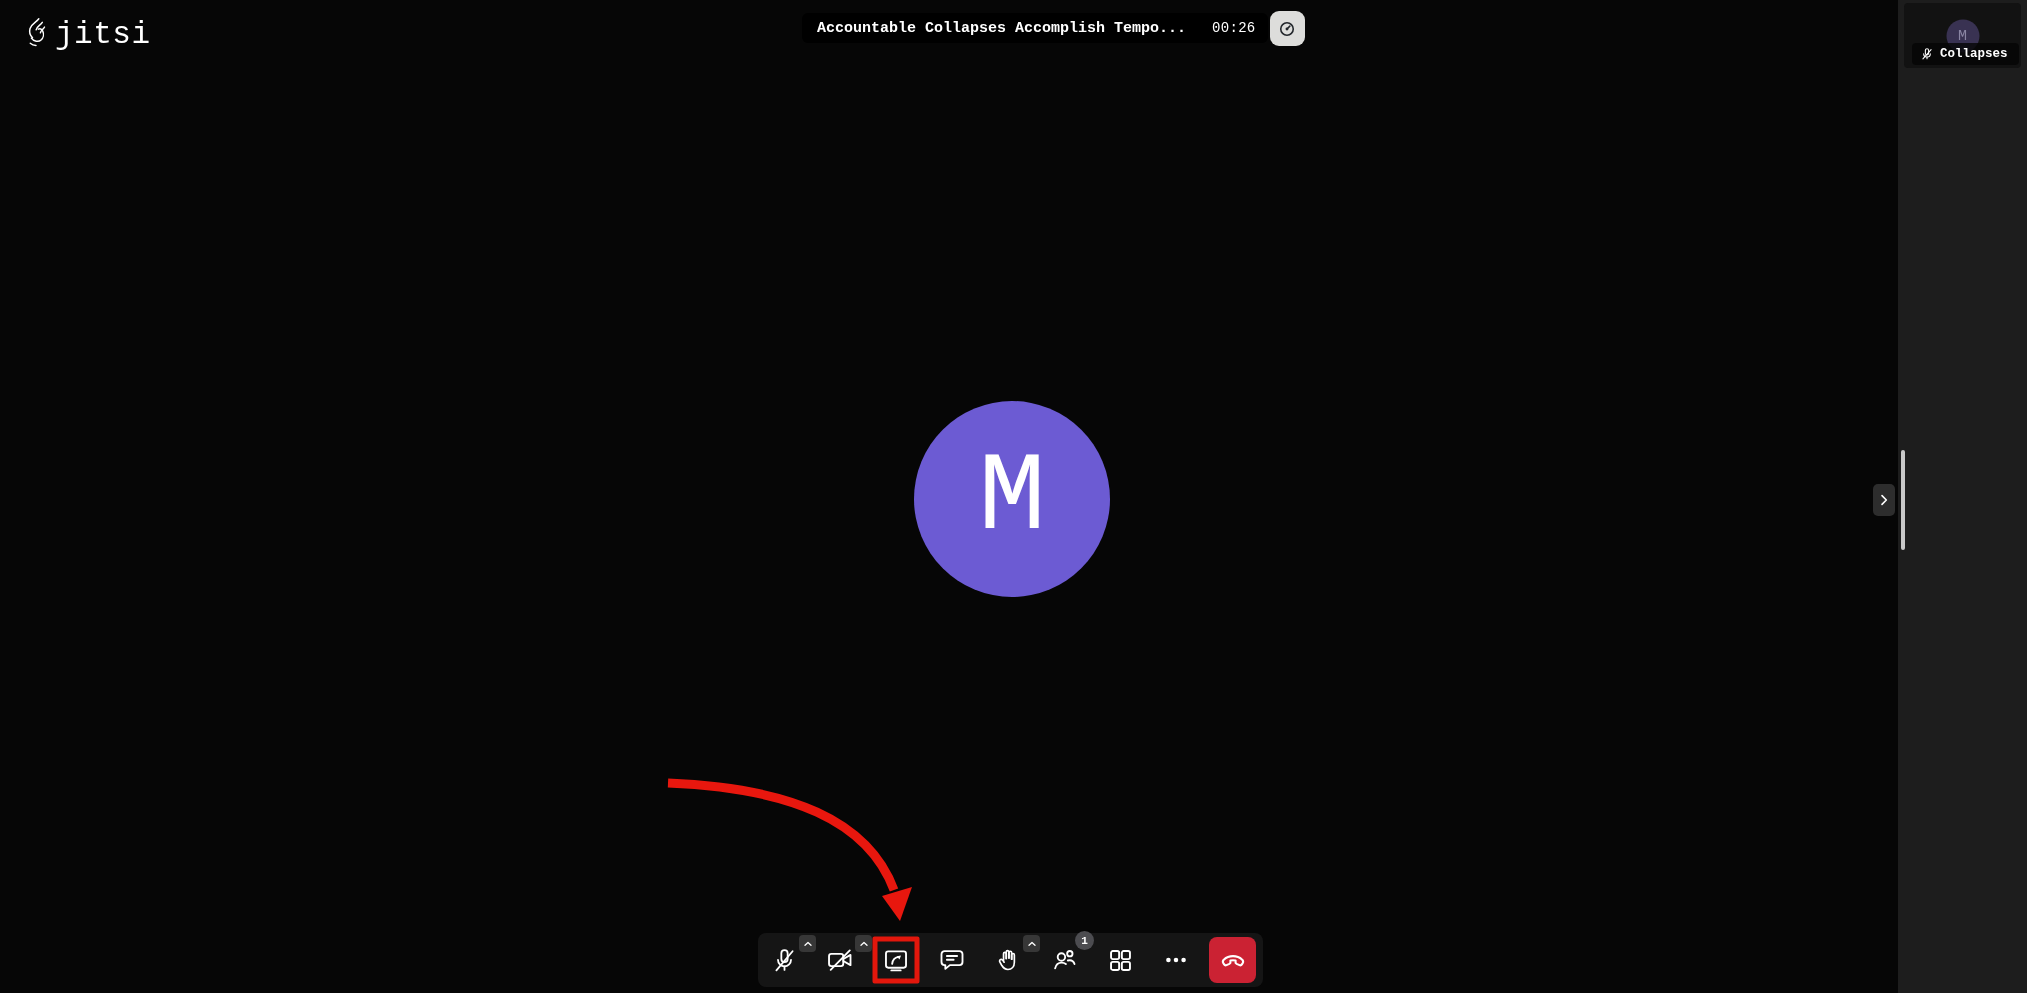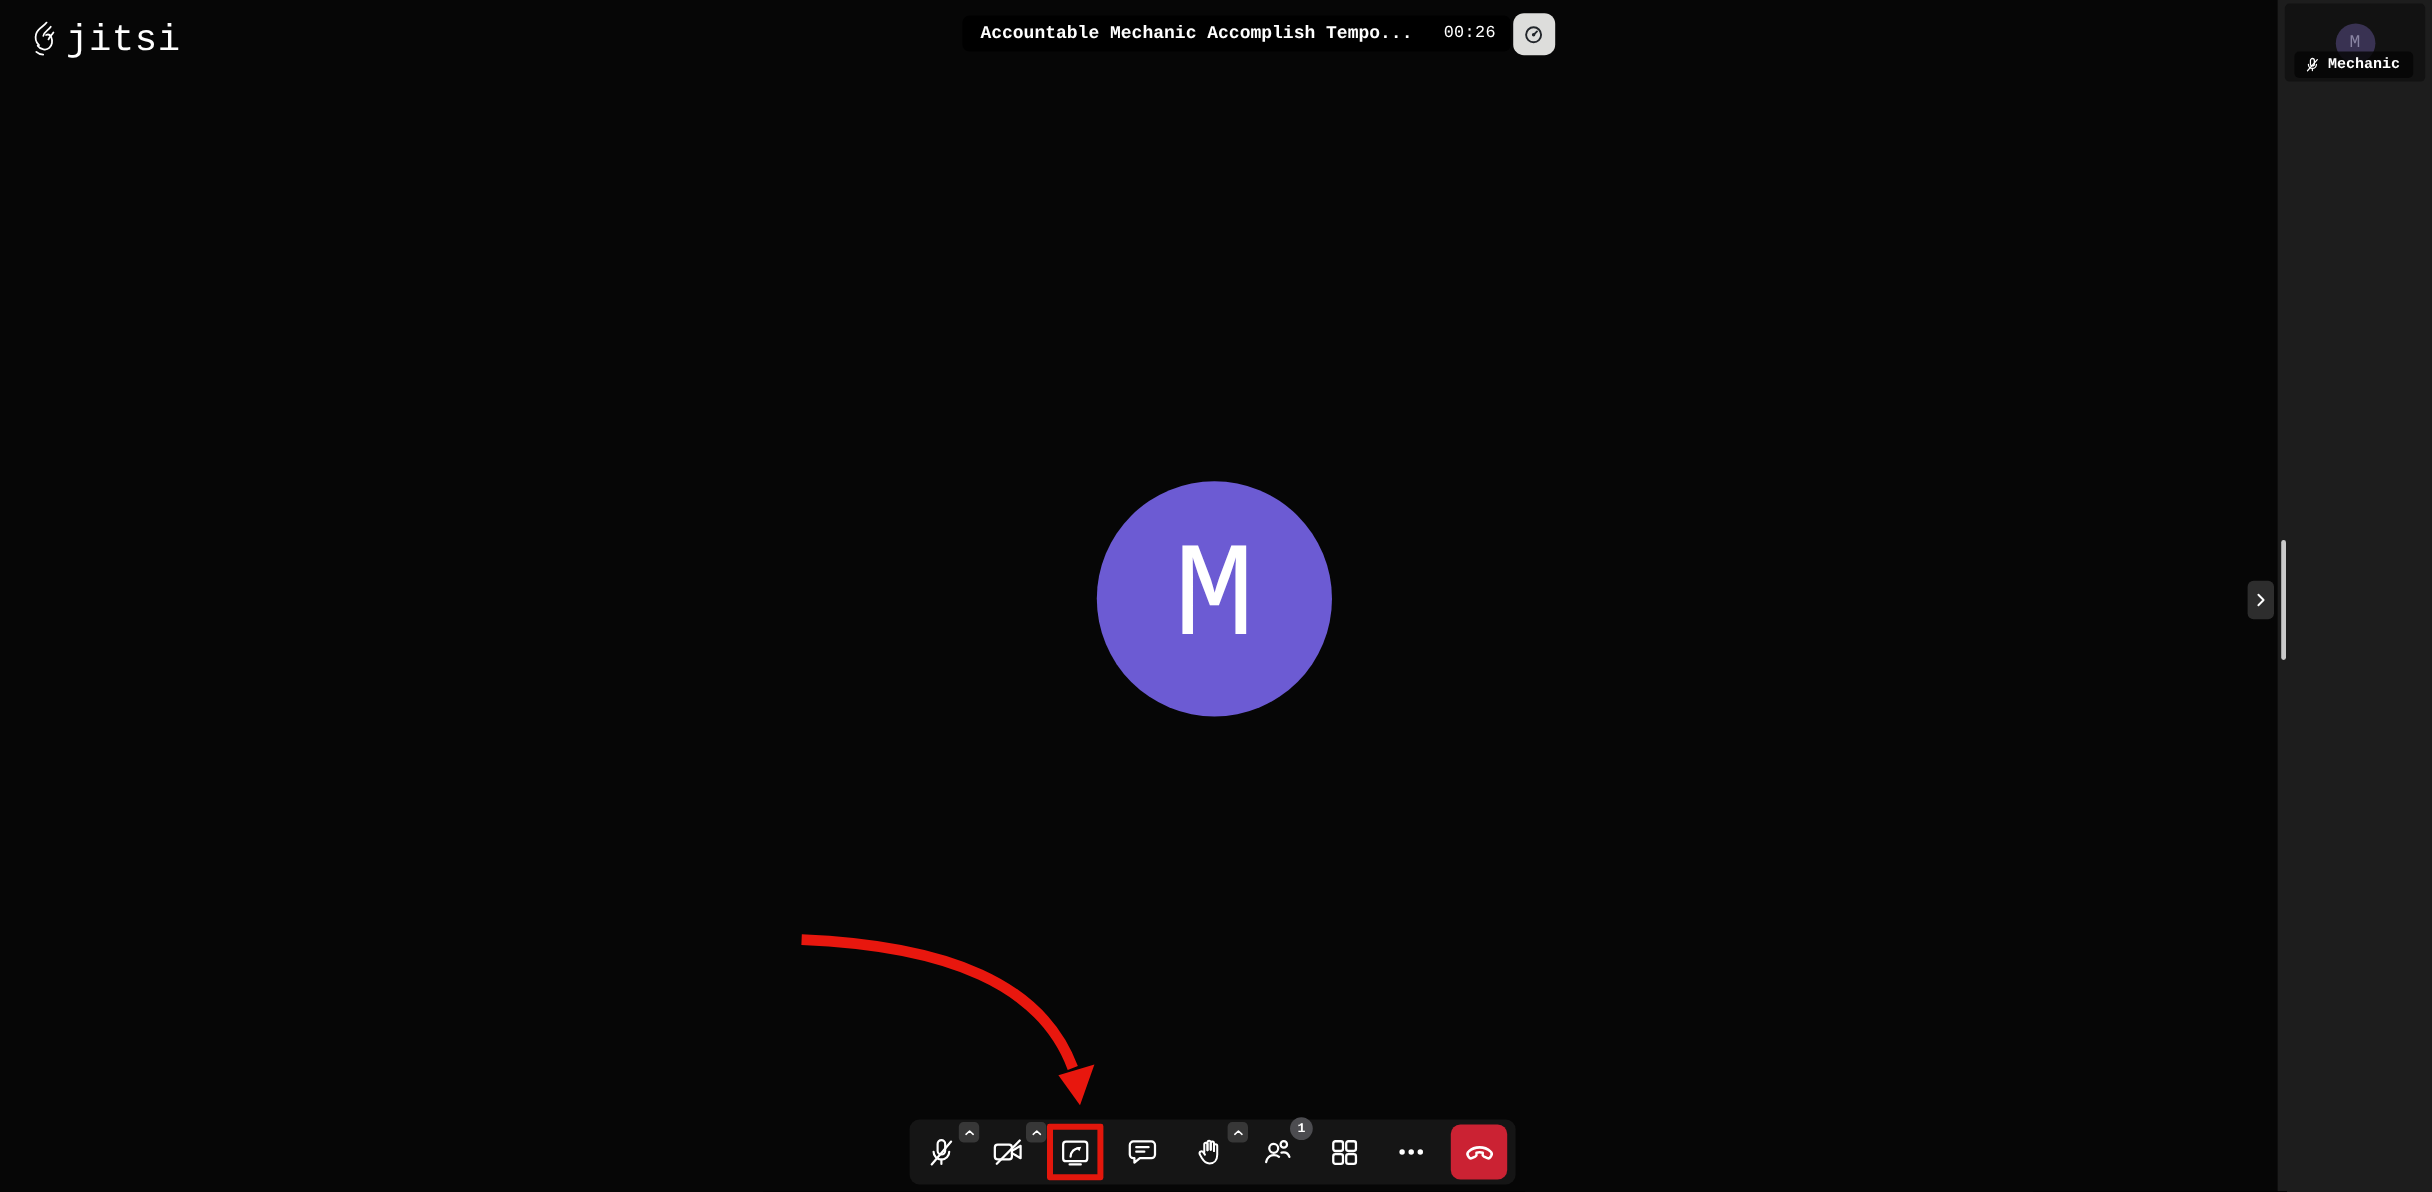--- a/index.html
+++ b/index.html
@@ -75,21 +75,21 @@
         <path d="M19.6 9.8c-1.1 2.1-3.2 3.1-3.7 5.2"></path>
         <path d="M7.9 19.6c2.1 3.1 6.4 3.7 8.6 1.7 2.1-1.9 2.7-5.3 1.5-7.9-.8-1.7-2.4-2.4-3.9-1.7"></path>
         <path d="M6.9 24.2c1.4 1.3 3.2 2 5.1 2"></path>
       </svg>
     </span>
     <span class="logo-text">jitsi</span>
   </a>
 
   <div class="header">
     <div class="subject-pill">
-      <span class="subject-title">Accountable Mechanic Accomplish Tempo...</span>
+      <span class="subject-title">Accountable Collapses Accomplish Tempo...</span>
       <span class="subject-timer">00:26</span>
     </div>
     <button class="perf-btn">
       <span>
         <svg width="20" height="20" viewBox="0 0 24 24" fill="none" stroke="#22262b" stroke-width="1.9" stroke-linecap="round">
           <circle cx="12" cy="12" r="7.5"></circle>
           <path d="M12 12l3.4-3.4"></path>
           <circle cx="12" cy="12" r="0.8" fill="#22262b"></circle>
         </svg>
       </span>
@@ -107,21 +107,21 @@
       </div>
       <div class="name-pill">
         <span>
           <svg width="14" height="14" viewBox="0 0 24 24" fill="none" stroke="#fff" stroke-width="1.8" stroke-linecap="round">
             <rect x="9.2" y="3" width="5.6" height="10.5" rx="2.8"></rect>
             <path d="M6.3 11.5a5.7 5.7 0 0 0 11.4 0"></path>
             <path d="M12 17.2v3"></path>
             <path d="M5 20.5 19 4.5"></path>
           </svg>
         </span>
-        <span class="name-text">Mechanic</span>
+        <span class="name-text">Collapses</span>
       </div>
     </div>
   </div>
   <div class="scroll-thumb"></div>
   <button class="fs-toggle">
     <span>
       <svg width="16" height="16" viewBox="0 0 24 24" fill="none" stroke="#fff" stroke-width="2.4" stroke-linecap="round" stroke-linejoin="round">
         <path d="M9 5.5 15.5 12 9 18.5"></path>
       </svg>
     </span>

